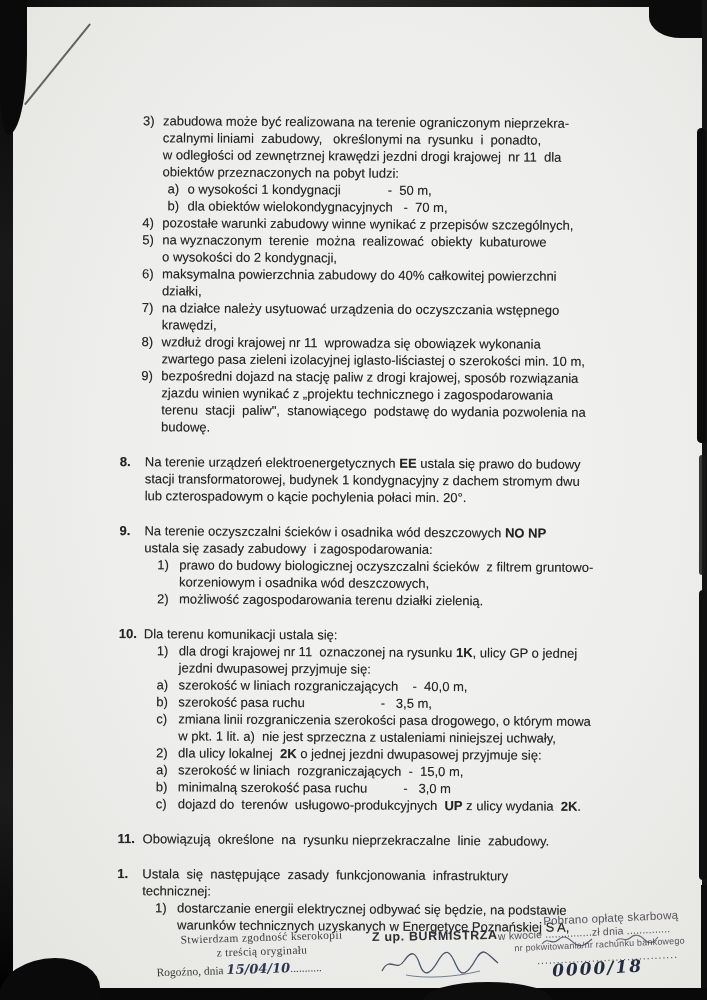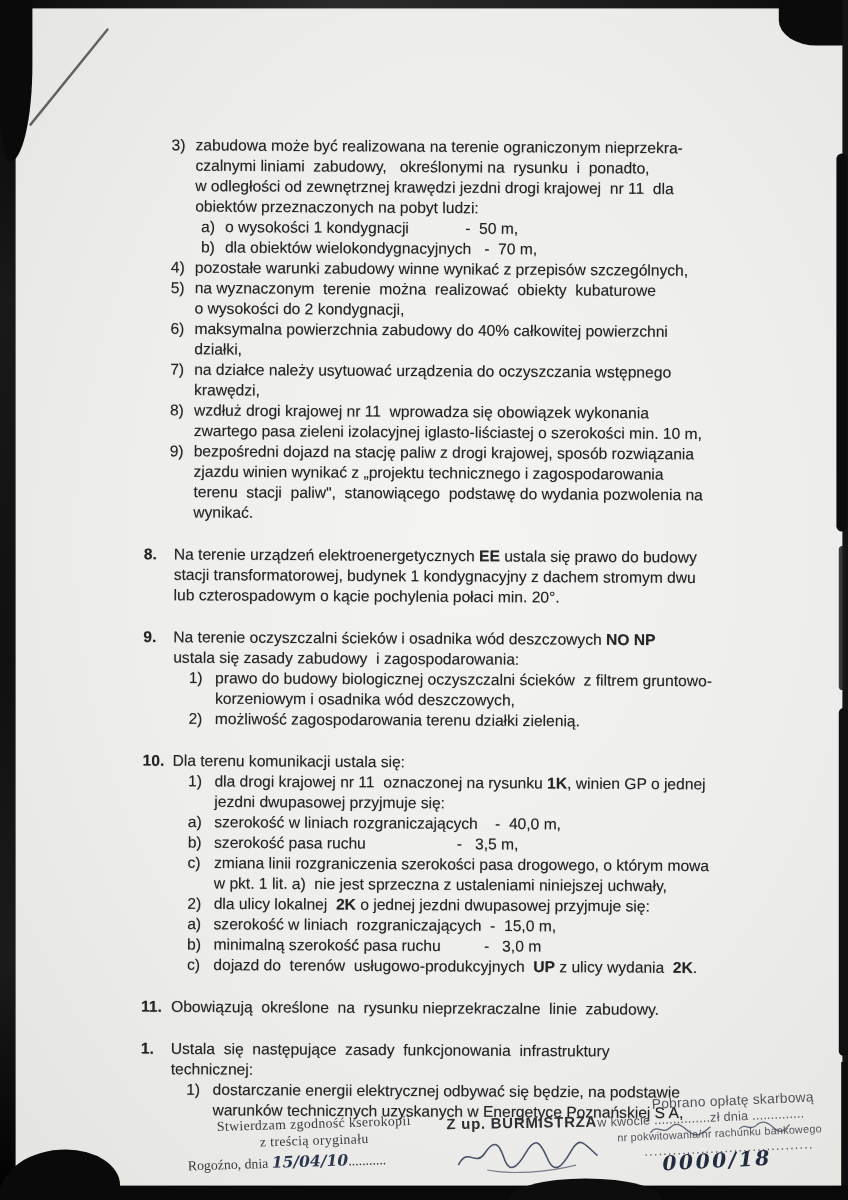--- a/index.html
+++ b/index.html
@@ -150,21 +150,21 @@
             <div class="line"><span>wzdłuż drogi krajowej nr 11  wprowadza się obowiązek wykonania</span></div>
             <div class="line"><span>zwartego pasa zieleni izolacyjnej iglasto-liściastej o szerokości min. 10 m,</span></div>
           </div>
         </div>
         <div class="block lv1">
           <span class="marker">9)</span>
           <div class="lines">
             <div class="line"><span>bezpośredni dojazd na stację paliw z drogi krajowej, sposób rozwiązania</span></div>
             <div class="line"><span>zjazdu winien wynikać z „projektu technicznego i zagospodarowania</span></div>
             <div class="line"><span>terenu  stacji  paliw",  stanowiącego  podstawę do wydania pozwolenia na</span></div>
-            <div class="line"><span>wynikać.</span></div>
+            <div class="line"><span>budowę.</span></div>
           </div>
         </div>
         <div class="block lv0 gap">
           <span class="marker">8.</span>
           <div class="lines">
             <div class="line"><span>Na terenie urządzeń elektroenergetycznych </span><b>EE</b><span> ustala się prawo do budowy</span></div>
             <div class="line"><span>stacji transformatorowej, budynek 1 kondygnacyjny z dachem stromym dwu</span></div>
             <div class="line"><span>lub czterospadowym o kącie pochylenia połaci min. 20°.</span></div>
           </div>
         </div>
@@ -190,21 +190,21 @@
         </div>
         <div class="block lv0 gap">
           <span class="marker">10.</span>
           <div class="lines">
             <div class="line"><span>Dla terenu komunikacji ustala się:</span></div>
           </div>
         </div>
         <div class="block lv3">
           <span class="marker">1)</span>
           <div class="lines">
-            <div class="line"><span>dla drogi krajowej nr 11  oznaczonej na rysunku </span><b>1K</b><span>, winien GP o jednej</span></div>
+            <div class="line"><span>dla drogi krajowej nr 11  oznaczonej na rysunku </span><b>1K</b><span>, ulicy GP o jednej</span></div>
             <div class="line"><span>jezdni dwupasowej przyjmuje się:</span></div>
           </div>
         </div>
         <div class="block lv3">
           <span class="marker">a)</span>
           <div class="lines">
             <div class="line"><span>szerokość w liniach rozgraniczających    -  40,0 m,</span></div>
           </div>
         </div>
         <div class="block lv3">

